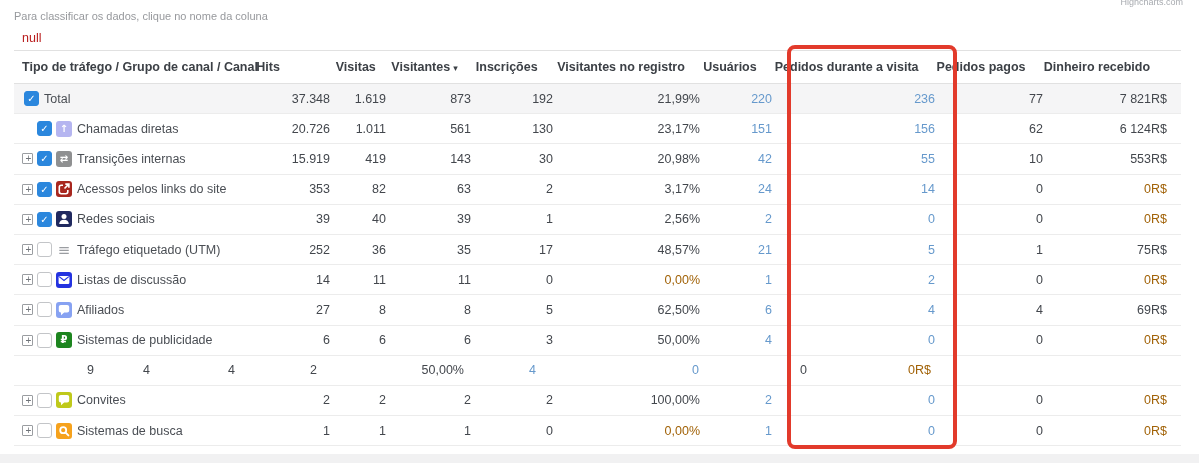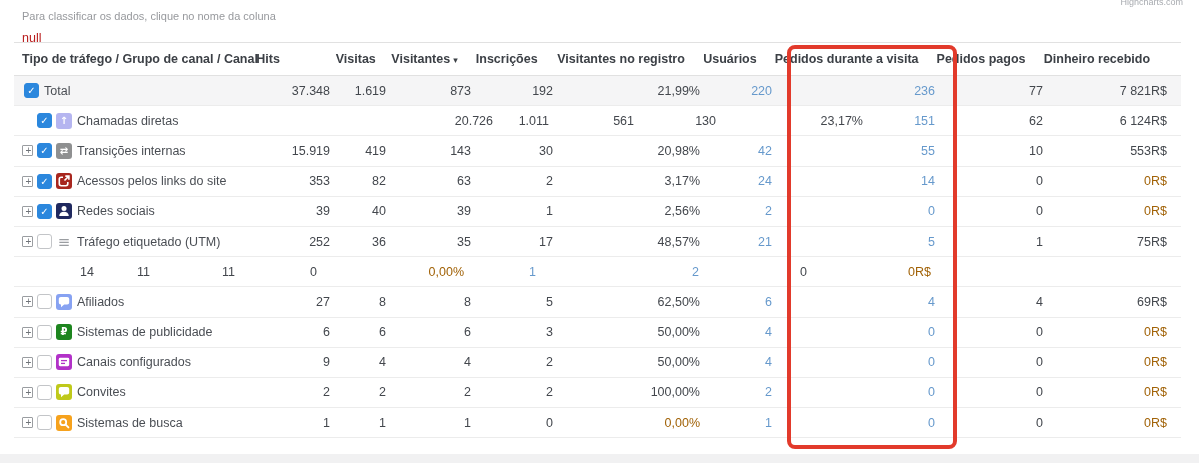--- a/index.html
+++ b/index.html
@@ -1,22 +1,22 @@
 <!DOCTYPE html>
 <html><head>
 <meta charset="utf-8">
 <style>
   * { margin:0; padding:0; box-sizing:border-box; }
   html,body { width:1199px; height:463px; background:#ffffff; overflow:hidden;
     font-family:"Liberation Sans","DejaVu Sans",sans-serif; }
-  .hint { position:absolute; left:22px; top:10px; font-size:11px; color:#97999d; }
+  .hint { position:absolute; left:14px; top:10px; font-size:11px; color:#97999d; }
   .null-label { position:absolute; left:22px; top:31px; font-size:12.5px; color:#b91c1c; }
   .watermark { position:absolute; right:16px; top:-3px; font-size:9px; color:#a8abb0; }
 
-  .table-wrap { position:absolute; left:14px; top:42px; width:1167px; }
+  .table-wrap { position:absolute; left:14px; top:50px; width:1167px; }
   .thead { display:flex; align-items:center; height:34px; border-top:1px solid #e1e1e1;
     border-bottom:1px solid #e1e1e1; padding-right:14px; }
   .thead .hcell { font-size:12.5px; font-weight:700; color:#3c4046; text-align:left; white-space:nowrap; }
   .thead .hcell.name-col { text-align:left; padding-left:8px; }
   .sort-arrow { font-size:9px; margin-left:3px; color:#3c4046; }
 
   .name-col { flex:1 1 auto; min-width:0; }
   .c-hits{width:80px} .c-visitas{width:56px} .c-visitantes{width:85px} .c-inscricoes{width:82px}
   .c-registro{width:147px} .c-usuarios{width:72px} .c-pedidosv{width:163px}
   .c-pedidosp{width:108px} .c-dinheiro{width:124px}
@@ -92,20 +92,21 @@
       <span class="checkbox checked">✓</span>
       <span class="chan-icon" style="background: rgb(181, 181, 240);">↑</span>
       <span class="chan-label">Chamadas diretas</span>
     </div>
     <div class="cell c-hits">20.726</div>
     <div class="cell c-visitas">1.011</div>
     <div class="cell c-visitantes">561</div>
     <div class="cell c-inscricoes">130</div>
     <div class="cell c-registro">23,17%</div>
     <div class="cell c-usuarios link">151</div>
+    <div class="cell c-pedidosv link">156</div>
     <div class="cell c-pedidosp">62</div>
     <div class="cell c-dinheiro">6 124R$</div>
   </div>
       <div class="row">
     <div class="cell name-cell name-col">
       <span class="expand"></span>
       <span class="checkbox checked">✓</span>
       <span class="chan-icon" style="background: rgb(143, 144, 145);">⇄</span>
       <span class="chan-label">Transições internas</span>
     </div>
@@ -174,20 +175,31 @@
     <div class="cell c-visitas">36</div>
     <div class="cell c-visitantes">35</div>
     <div class="cell c-inscricoes">17</div>
     <div class="cell c-registro">48,57%</div>
     <div class="cell c-usuarios link">21</div>
     <div class="cell c-pedidosv link">5</div>
     <div class="cell c-pedidosp">1</div>
     <div class="cell c-dinheiro">75R$</div>
   </div>
       <div class="row">
+    <div class="cell name-cell name-col">
+      <span class="expand"></span>
+      <span class="checkbox"></span>
+      <span class="chan-icon" style="background: rgb(36, 51, 224);">
+            <svg width="16" height="16" viewBox="0 0 16 16">
+              <rect x="2.6" y="4" width="10.8" height="8" rx="1.2" fill="#fff"></rect>
+              <path d="M3.2 4.6L8 8.4l4.8-3.8" fill="none" stroke="#2433e0" stroke-width="1.2"></path>
+            </svg>
+          </span>
+      <span class="chan-label">Listas de discussão</span>
+    </div>
     <div class="cell c-hits">14</div>
     <div class="cell c-visitas">11</div>
     <div class="cell c-visitantes">11</div>
     <div class="cell c-inscricoes">0</div>
     <div class="cell c-registro muted">0,00%</div>
     <div class="cell c-usuarios link">1</div>
     <div class="cell c-pedidosv link">2</div>
     <div class="cell c-pedidosp">0</div>
     <div class="cell c-dinheiro muted">0R$</div>
   </div>
@@ -223,32 +235,20 @@
     <div class="cell c-visitas">6</div>
     <div class="cell c-visitantes">6</div>
     <div class="cell c-inscricoes">3</div>
     <div class="cell c-registro">50,00%</div>
     <div class="cell c-usuarios link">4</div>
     <div class="cell c-pedidosv link">0</div>
     <div class="cell c-pedidosp">0</div>
     <div class="cell c-dinheiro muted">0R$</div>
   </div>
       <div class="row">
-    <div class="cell name-cell name-col">
-      <span class="expand"></span>
-      <span class="checkbox"></span>
-      <span class="chan-icon" style="background: rgb(178, 49, 200);">
-            <svg width="16" height="16" viewBox="0 0 16 16">
-              <rect x="2.8" y="3.8" width="10.4" height="8.4" rx="1.4" fill="#fff"></rect>
-              <line x1="5" y1="6.6" x2="11" y2="6.6" stroke="#b231c8" stroke-width="1.3"></line>
-              <line x1="5" y1="9.4" x2="9" y2="9.4" stroke="#b231c8" stroke-width="1.3"></line>
-            </svg>
-          </span>
-      <span class="chan-label">Canais configurados</span>
-    </div>
     <div class="cell c-hits">9</div>
     <div class="cell c-visitas">4</div>
     <div class="cell c-visitantes">4</div>
     <div class="cell c-inscricoes">2</div>
     <div class="cell c-registro">50,00%</div>
     <div class="cell c-usuarios link">4</div>
     <div class="cell c-pedidosv link">0</div>
     <div class="cell c-pedidosp">0</div>
     <div class="cell c-dinheiro muted">0R$</div>
   </div>

